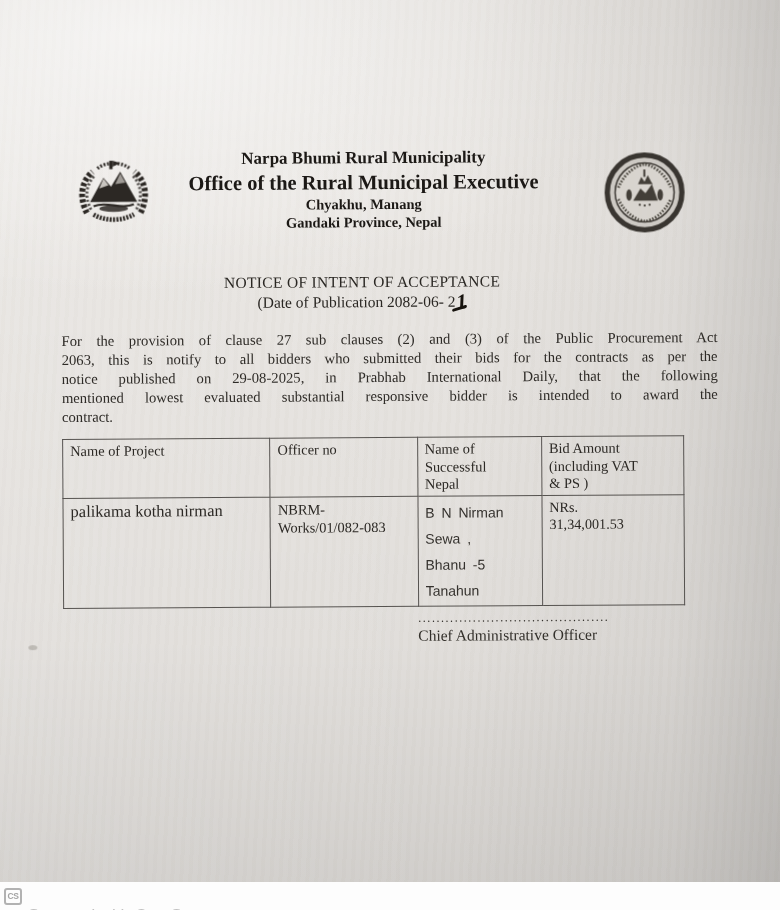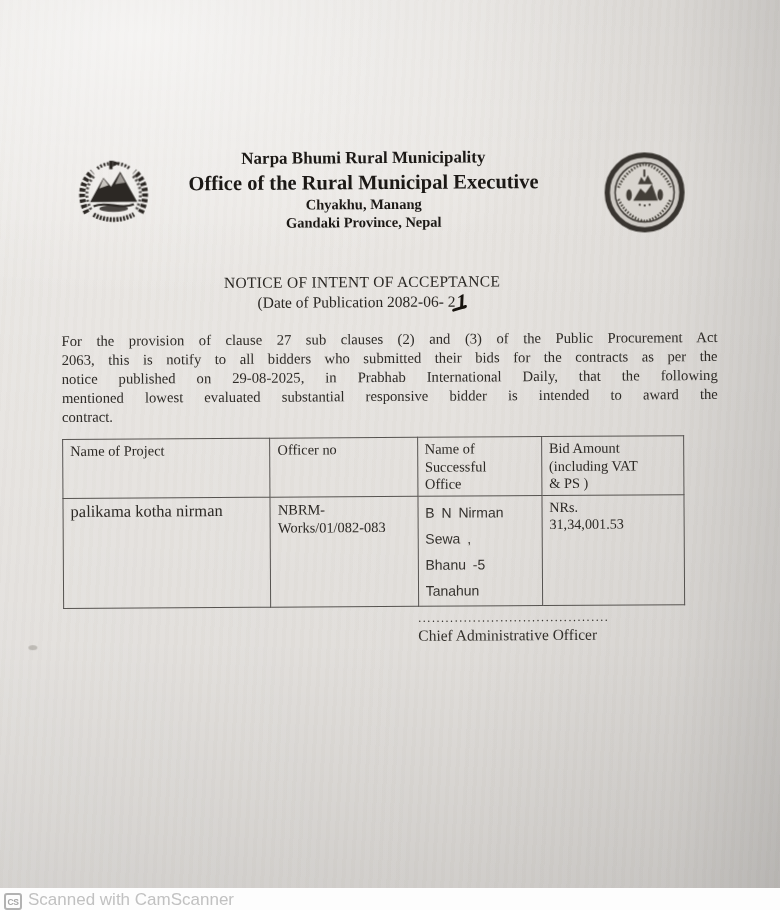--- a/index.html
+++ b/index.html
@@ -70,22 +70,22 @@
   .sig{position:absolute;left:417px;top:613px;width:240px;color:#33302b;}
   .sig-dots{font-size:12px;letter-spacing:1.55px;line-height:11px;}
   .sig-title{font-size:15.5px;line-height:19px;margin-top:2px;}
   
   .smudge{
     position:absolute;left:27px;top:643px;width:9px;height:5px;border-radius:50%;
     background:rgba(95,88,80,0.28);filter:blur(0.7px);
   }
   
   .cs-bar{
-    position:absolute;left:0;bottom:0;width:780px;height:22px;background:#fdfdfd;
-    display:flex;align-items:flex-end;font-family:"Liberation Sans", sans-serif;
+    position:absolute;left:0;bottom:0;width:780px;height:28px;background:#fdfdfd;
+    display:flex;align-items:center;font-family:"Liberation Sans", sans-serif;
   }
   .cs-badge{
     display:inline-flex;align-items:center;justify-content:center;
     width:14px;height:13px;margin-left:4px;border:2px solid #b2b2b2;border-radius:3px;
     font-size:8.5px;font-weight:bold;color:#a4a4a4;letter-spacing:-0.3px;
   }
   .cs-label{margin-left:6px;font-size:17px;color:#c1c1c1;margin-top:39px;}
 </style>
 </head>
 <body>
@@ -159,21 +159,21 @@
         <col style="width:147px">
         <col style="width:124px">
         <col style="width:142px">
       </colgroup>
     <tbody>
       <tr class="hdr">
         <th class="c">Name of Project</th>
         <th class="c">Officer no</th>
         <th class="c">Name of
 Successful
-Office</th>
+Nepal</th>
         <th class="c">Bid Amount
 (including VAT
 &amp; PS )</th>
       </tr>
       <tr class="bod">
         <td class="proj">palikama kotha nirman</td>
         <td class="contr">NBRM-
 Works/01/082-083</td>
         <td class="bidder">B N Nirman
 Sewa ,

